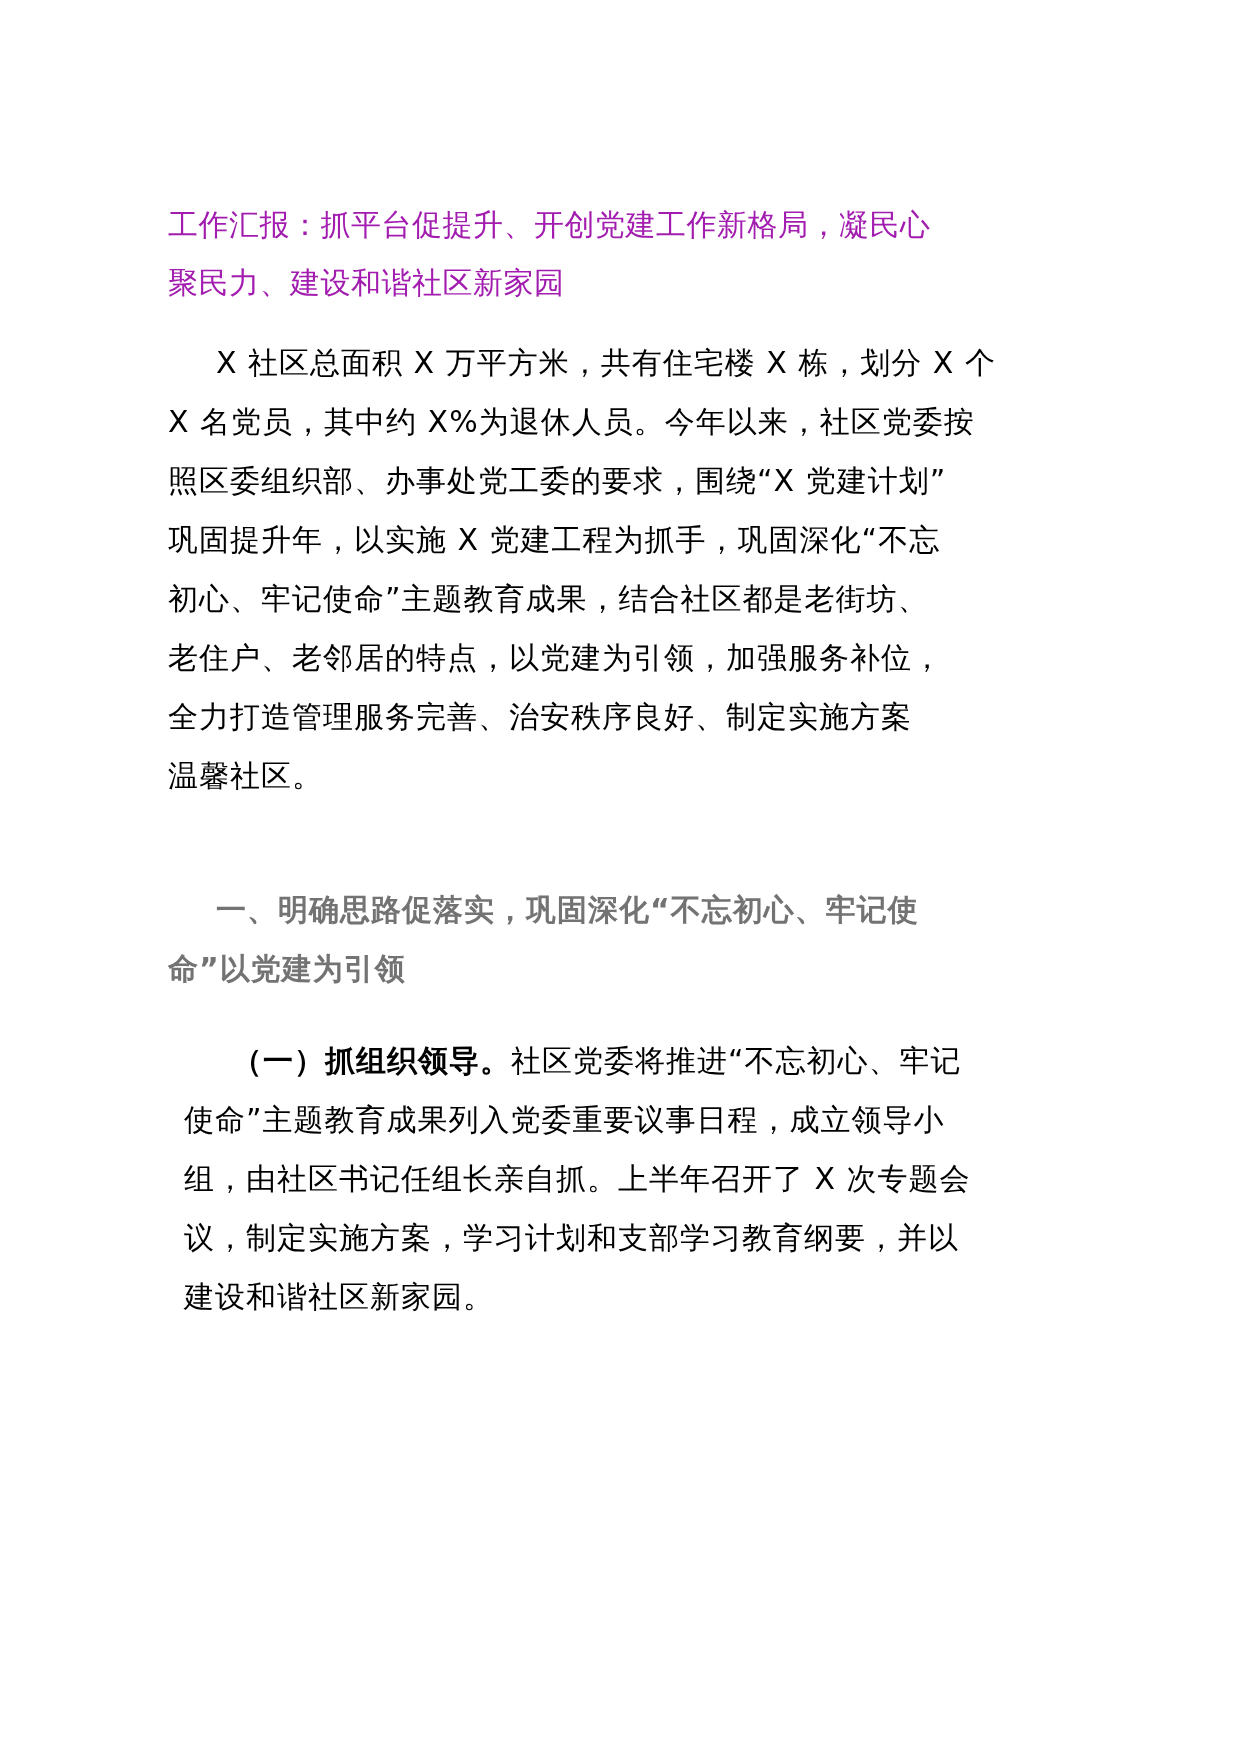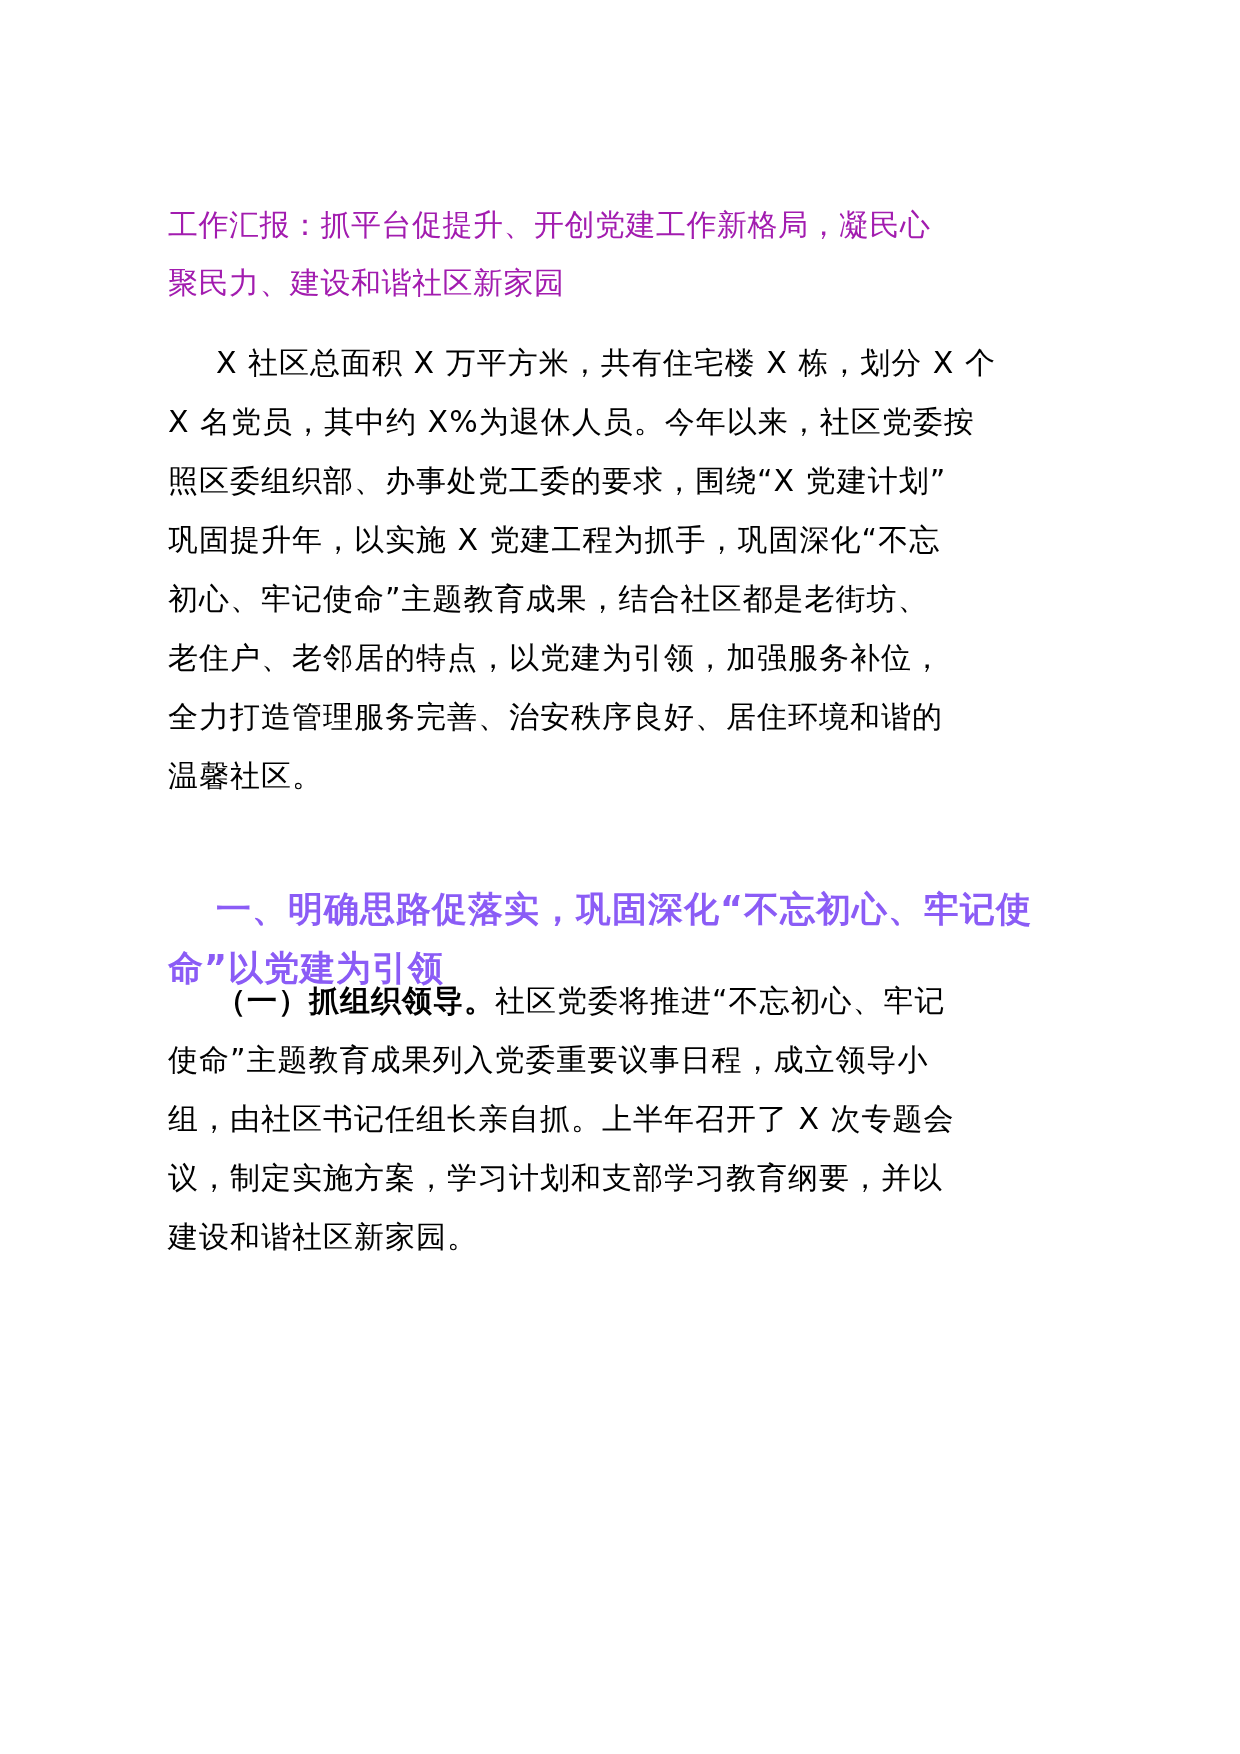--- a/index.html
+++ b/index.html
@@ -43,29 +43,29 @@
       text-indent: 48px;
       letter-spacing: 1px;
       text-align: justify;
     }
     .para-intro { top: 333px; }
     .section-heading {
       position: absolute;
       left: 0;
       top: 880px;
       width: 800px;
-      font-size: 35px;
+      font-size: 30px;
       line-height: 59px;
       font-weight: bold;
-      color: #8b5cf6;
+      color: #737373;
       margin: 0;
       text-indent: 48px;
       letter-spacing: 1px;
     }
-    .para-sub { top: 971px; }
+    .para-sub { top: 1031px; margin-left: 16px; }
     .lead-bold { font-weight: bold; }
     .line { display: block; white-space: nowrap; }
     .first-line { text-indent: 48px; }
     .para .line, .section-heading .line { text-indent: 0; }
     .para .line.first-line, .section-heading .line.first-line { text-indent: 48px; }
   </style>
 </head>
 <body>
 
 <div class="page">
@@ -75,21 +75,21 @@
     <span class="line">聚民力、建设和谐社区新家园</span>
   </h1>
 
   <p class="para para-intro">
     <span class="line first-line">X 社区总面积 X 万平方米，共有住宅楼 X 栋，划分 X 个</span>
     <span class="line">X 名党员，其中约 X%为退休人员。今年以来，社区党委按</span>
     <span class="line">照区委组织部、办事处党工委的要求，围绕“X 党建计划”</span>
     <span class="line">巩固提升年，以实施 X 党建工程为抓手，巩固深化“不忘</span>
     <span class="line">初心、牢记使命”主题教育成果，结合社区都是老街坊、</span>
     <span class="line">老住户、老邻居的特点，以党建为引领，加强服务补位，</span>
-    <span class="line">全力打造管理服务完善、治安秩序良好、居住环境和谐的</span>
+    <span class="line">全力打造管理服务完善、治安秩序良好、制定实施方案</span>
     <span class="line">温馨社区。</span>
   </p>
 
   <h2 class="section-heading">
     <span class="line first-line">一、明确思路促落实，巩固深化“不忘初心、牢记使</span>
     <span class="line">命”以党建为引领</span>
   </h2>
 
   <p class="para para-sub">
     <span class="line first-line"><span class="lead-bold">（一）抓组织领导。</span><span>社区党委将推进“不忘初心、牢记</span></span>

